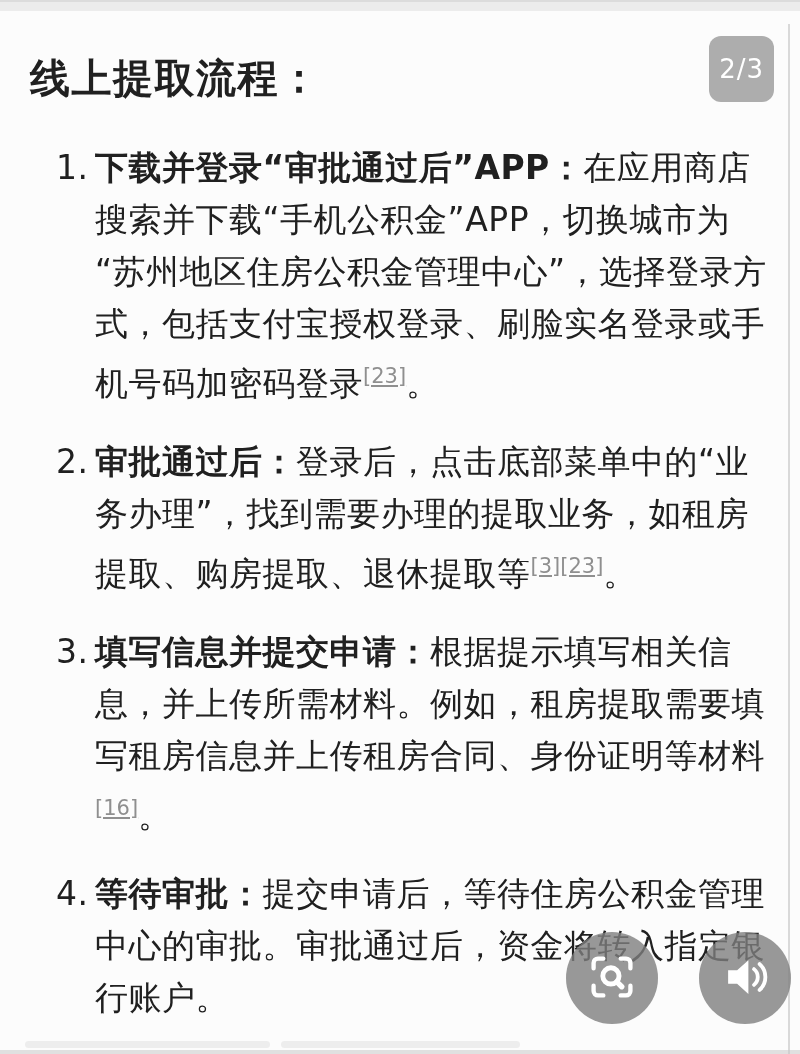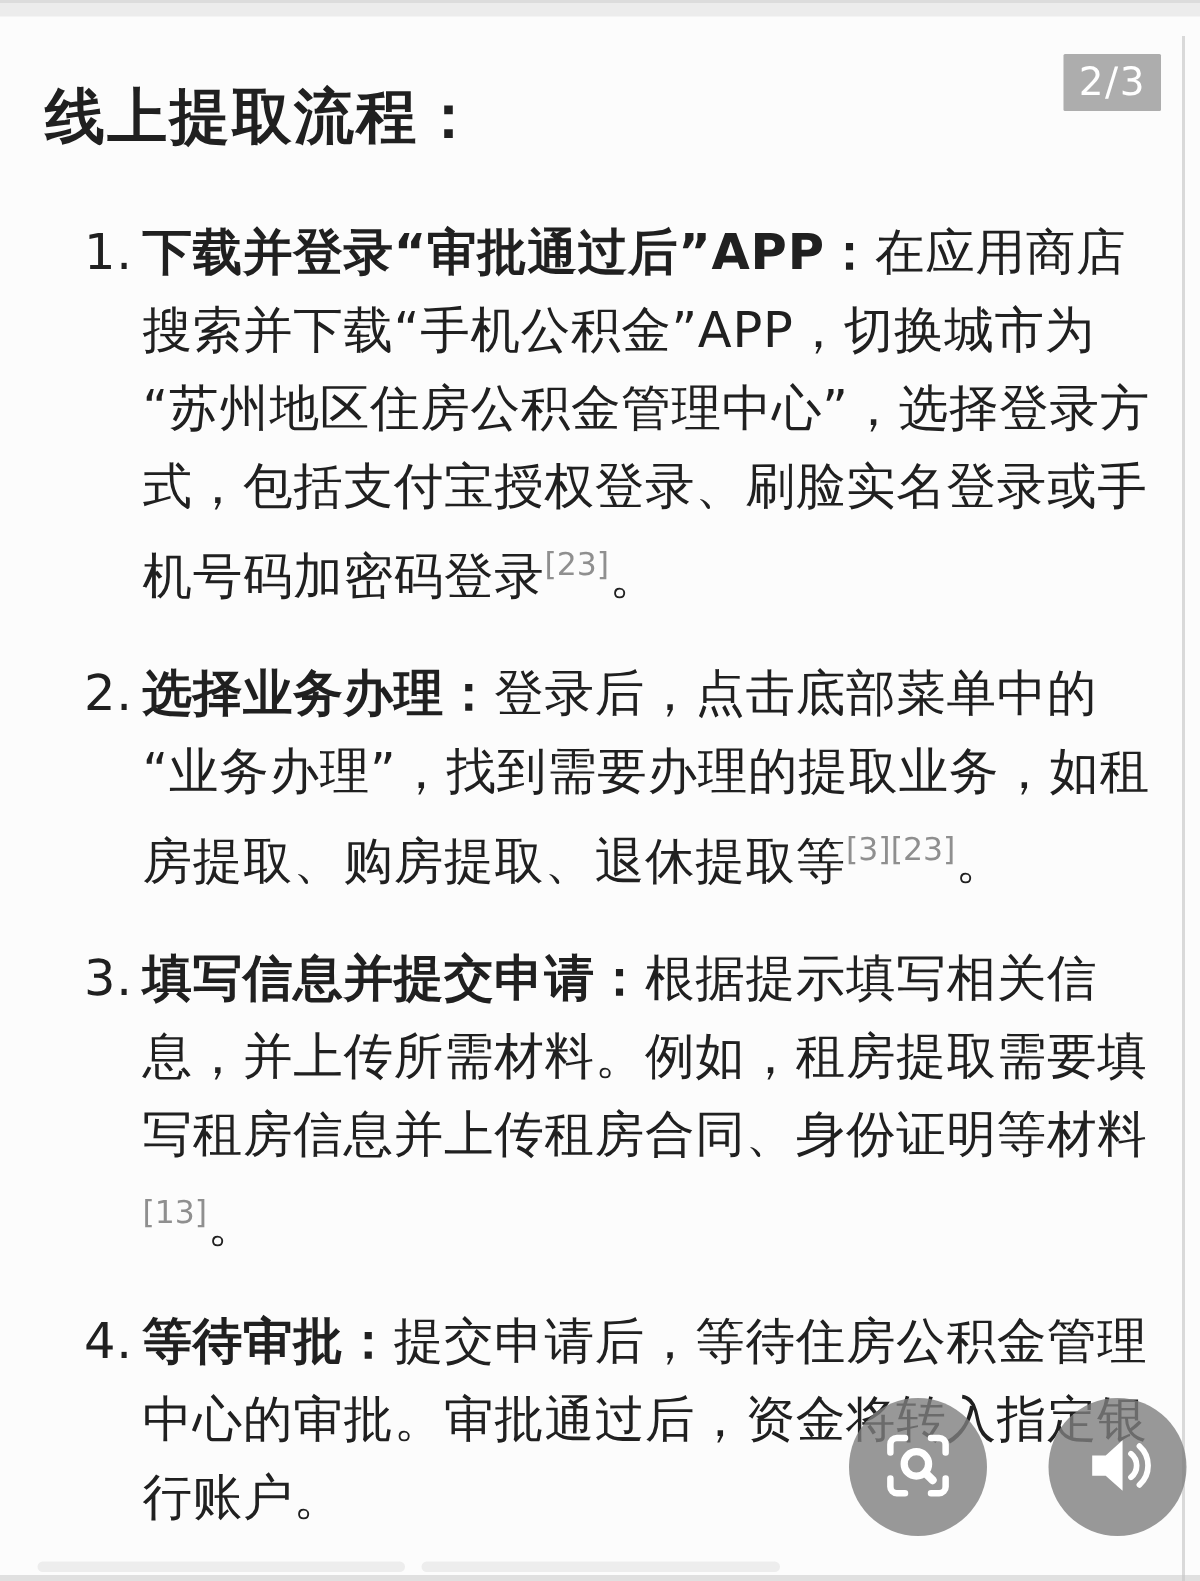--- a/index.html
+++ b/index.html
@@ -10,25 +10,25 @@
   }
   .top-band{position:absolute;top:0;left:0;right:0;height:11px;background:#ececec;border-top:2px solid #dcdcdc;box-sizing:border-box;}
   .edge-line{position:absolute;top:24px;bottom:0;right:10px;width:2px;background:#d9d9d9;}
   .content{position:absolute;top:11px;left:0;right:0;padding:17px 30px 0 28px;box-sizing:border-box;}
   .intro{margin:0;padding-right:8px;font-size:32.5px;line-height:65px;letter-spacing:.5px;}
   .heading{margin:24px 0 0 2px;font-size:40px;line-height:52px;font-weight:700;letter-spacing:1.5px;}
   .steps{list-style:none;margin:38px 0 0 0;padding:0 0 0 30px;}
   .step{position:relative;padding-left:37px;margin-bottom:26px;font-size:33px;line-height:52px;letter-spacing:.5px;}
   .step-num{position:absolute;left:-2px;top:0;}
   .step-lead{font-weight:700;}
-  .cite{font-size:21px;color:#8f8f8f;letter-spacing:0;}
+  .cite{font-size:21px;color:#8f8f8f;letter-spacing:0;text-decoration:underline;}
   .page-badge{
     position:absolute;top:36px;right:26px;min-width:44px;text-align:center;
-    background:rgba(150,150,150,.78);color:#fff;border-radius:1px;
-    padding:3px 10px;font-size:26px;line-height:32px;letter-spacing:1px;z-index:5;
+    background:rgba(150,150,150,.78);color:#fff;border-radius:12px;
+    padding:17px 10px;font-size:26px;line-height:32px;letter-spacing:1px;z-index:5;
   }
   .fab{
     position:absolute;width:92px;height:92px;border-radius:50%;
     background:rgba(126,126,126,.8);display:flex;align-items:center;justify-content:center;
     border:none;padding:0;cursor:pointer;z-index:4;
   }
   .fab-capture{left:566px;top:932px;}
   .fab-speaker{left:699px;top:932px;}
   .skeleton{position:absolute;top:1041px;height:7px;border-radius:4px;background:#ededed;z-index:3;}
   .bar-a{left:25px;width:245px;}
@@ -40,22 +40,22 @@
 
 <div class="top-band"></div>
 <div class="edge-line"></div>
 
 <span class="page-badge">2/3</span>
 
 <div class="content">
   <h2 class="heading">线上提取流程：</h2>
   <ol class="steps">
       <li class="step"><span class="step-num">1.</span><span class="step-text"><span class="step-lead">下载并登录“审批通过后”APP：</span>在应用商店搜索并下载“手机公积金”APP，切换城市为“苏州地区住房公积金管理中心”，选择登录方式，包括支付宝授权登录、刷脸实名登录或手机号码加密码登录<sup class="cite">[23]</sup>。</span></li>
-      <li class="step"><span class="step-num">2.</span><span class="step-text"><span class="step-lead">选择业务办理：</span>登录后，点击底部菜单中的“业务办理”，找到需要办理的提取业务，如租房提取、购房提取、退休提取等<sup class="cite">[3]</sup><sup class="cite">[23]</sup>。</span></li>
-      <li class="step"><span class="step-num">3.</span><span class="step-text"><span class="step-lead">填写信息并提交申请：</span>根据提示填写相关信息，并上传所需材料。例如，租房提取需要填写租房信息并上传租房合同、身份证明等材料<sup class="cite">[13]</sup>。</span></li>
+      <li class="step"><span class="step-num">2.</span><span class="step-text"><span class="step-lead">审批通过后：</span>登录后，点击底部菜单中的“业务办理”，找到需要办理的提取业务，如租房提取、购房提取、退休提取等<sup class="cite">[3]</sup><sup class="cite">[23]</sup>。</span></li>
+      <li class="step"><span class="step-num">3.</span><span class="step-text"><span class="step-lead">填写信息并提交申请：</span>根据提示填写相关信息，并上传所需材料。例如，租房提取需要填写租房信息并上传租房合同、身份证明等材料<sup class="cite">[16]</sup>。</span></li>
       <li class="step"><span class="step-num">4.</span><span class="step-text"><span class="step-lead">等待审批：</span>提交申请后，等待住房公积金管理中心的审批。审批通过后，资金将转入指定银行账户。</span></li>
     </ol>
 </div>
 
 <button class="fab fab-capture" aria-label="screen-capture-icon">
   <span>
     <svg width="52" height="52" viewBox="0 0 48 48" aria-hidden="true">
       <g fill="none" stroke="#ffffff" stroke-width="4" stroke-linecap="round">
         <path d="M7 16 v-5 a4 4 0 0 1 4-4 h5"></path>
         <path d="M32 7 h5 a4 4 0 0 1 4 4 v5"></path>

